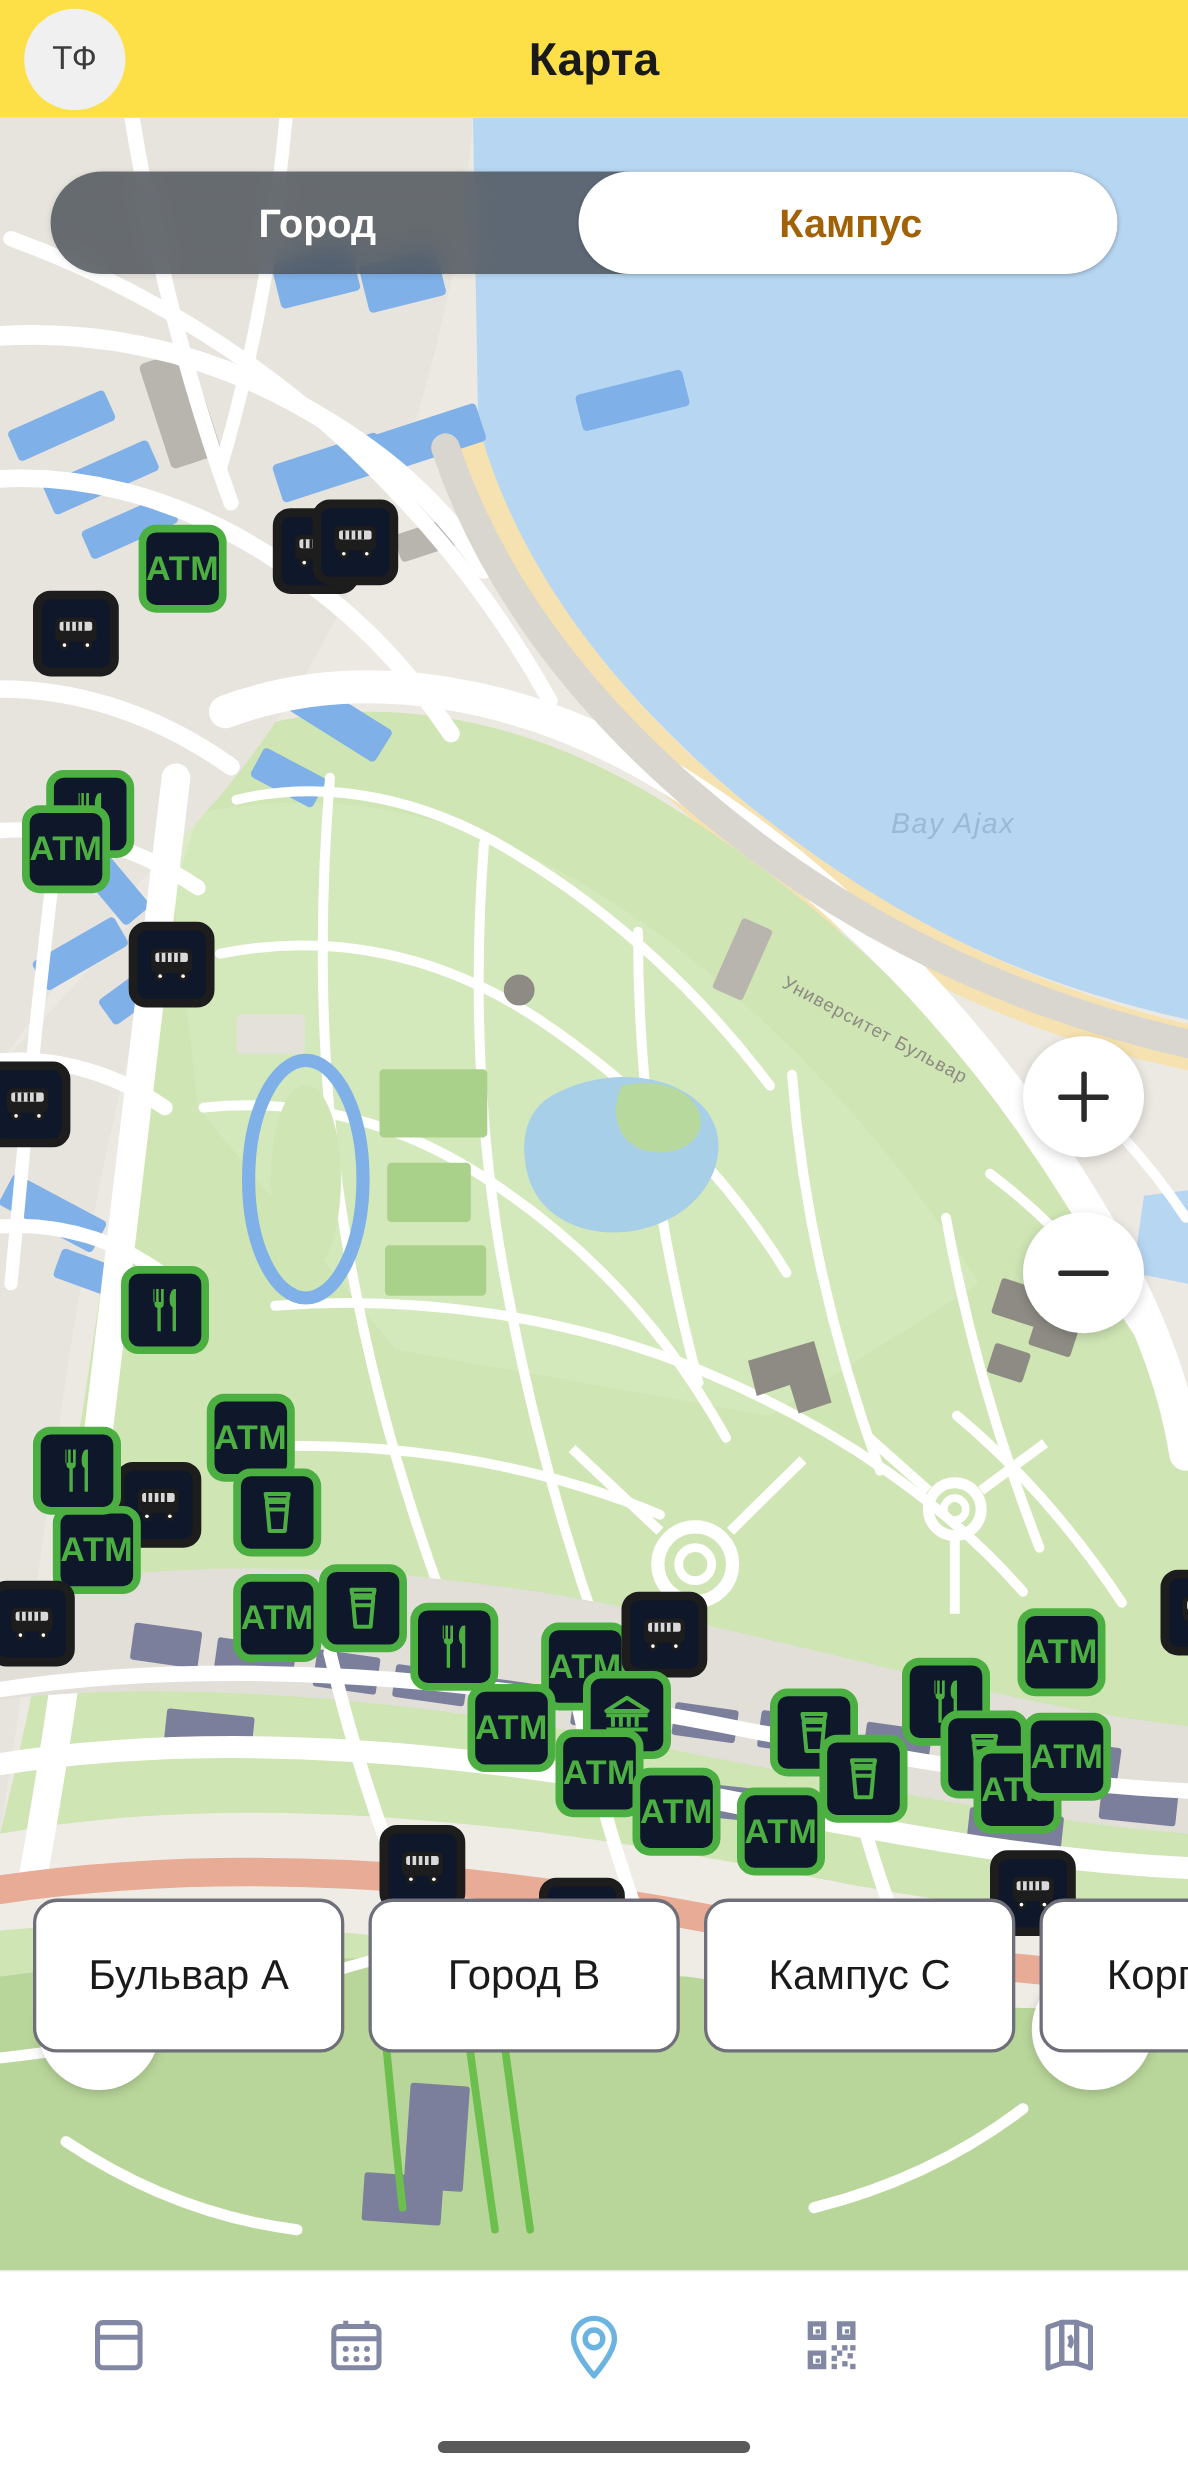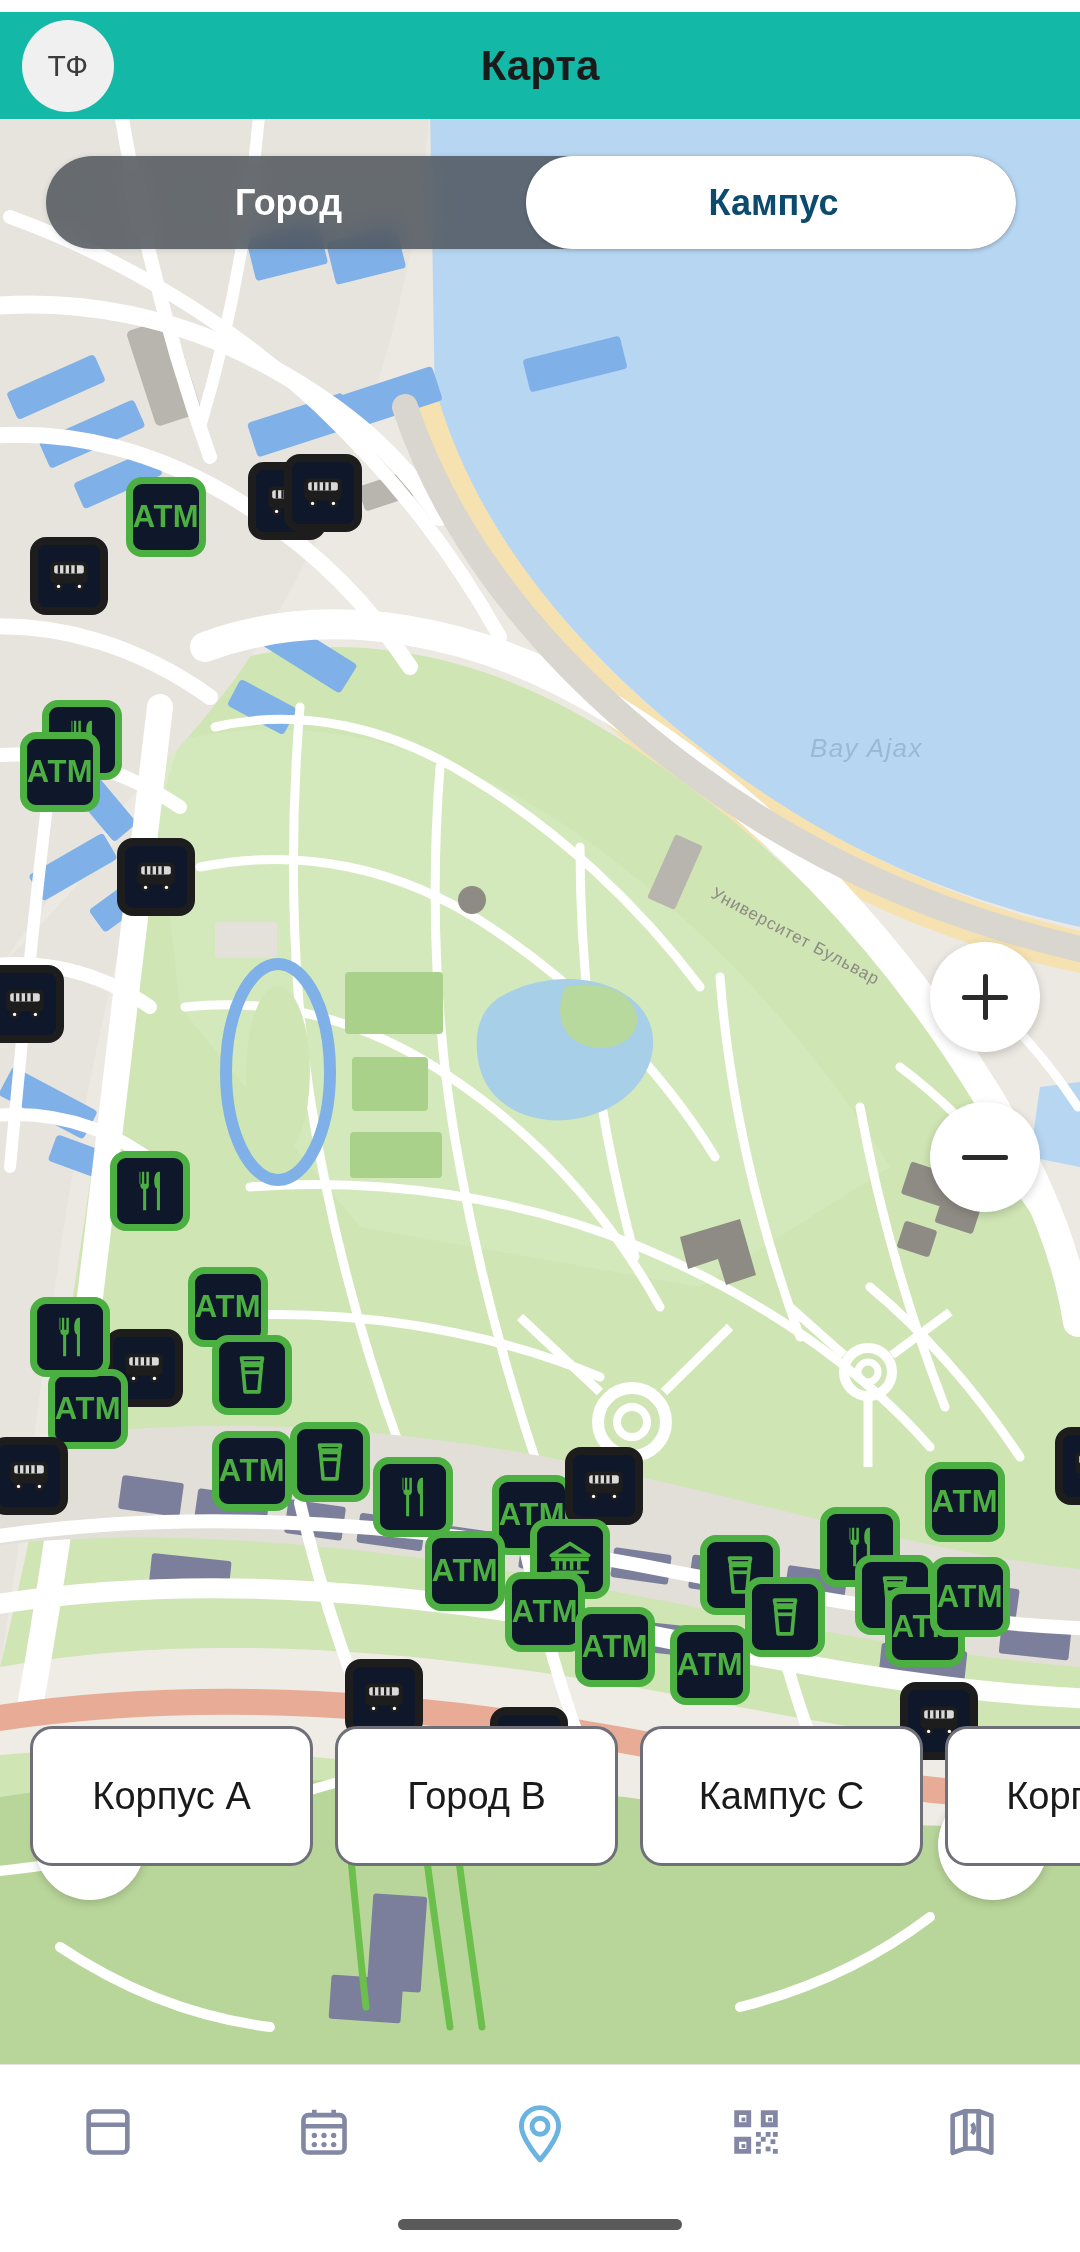--- a/index.html
+++ b/index.html
@@ -11,23 +11,23 @@
   }
   #app {
     position: relative;
     width: 1080px; height: 2252px;
     overflow: hidden;
     background: #fff;
   }
 
   
   .header {
-    position: absolute; top: 12px; left: 0;
+    position: absolute; top: 0; left: 0;
     width: 1080px; height: 107px;
-    background: #14b8a6;
+    background: #fde047;
     z-index: 40;
   }
   .avatar {
     position: absolute;
     left: 22px; top: 8px;
     width: 92px; height: 92px;
     border-radius: 50%;
     background: #f0f0f1;
     display: flex; align-items: center; justify-content: center;
     font-size: 30px; color: #3c3c3c; letter-spacing: .5px;
@@ -70,21 +70,21 @@
     box-shadow: 0 1px 4px rgba(0,0,0,.18);
   }
   .seg-item {
     position: relative;
     flex: 1;
     display: flex; align-items: center; justify-content: center;
     font-size: 36px; font-weight: 700;
     z-index: 2;
     color: #ffffff;
   }
-  .seg-item.active { color: #0c4a6e; }
+  .seg-item.active { color: #a16207; }
 
   
   .marker {
     position: absolute;
     background: #0f172a;
     display: flex; align-items: center; justify-content: center;
   }
   .marker.atm {
     border: 7px solid #4caf42;
     border-radius: 16px;
@@ -705,21 +705,21 @@
     </div>
 
     <div class="circle-btn locate-btn">
       <svg width="56" height="56" viewBox="0 0 24 24" fill="#5aa8d8">
         <path d="M21 3 3 10.5l7.6 2.9L13.5 21z"></path>
       </svg>
     </div>
 
     <div class="chips" id="chips">
         <div class="chip">
-          <span>Корпус A</span>
+          <span>Бульвар A</span>
         </div>
         <div class="chip">
           <span>Город B</span>
         </div>
         <div class="chip">
           <span>Кампус C</span>
         </div>
         <div class="chip">
           <span>Корпус D</span>
         </div>

